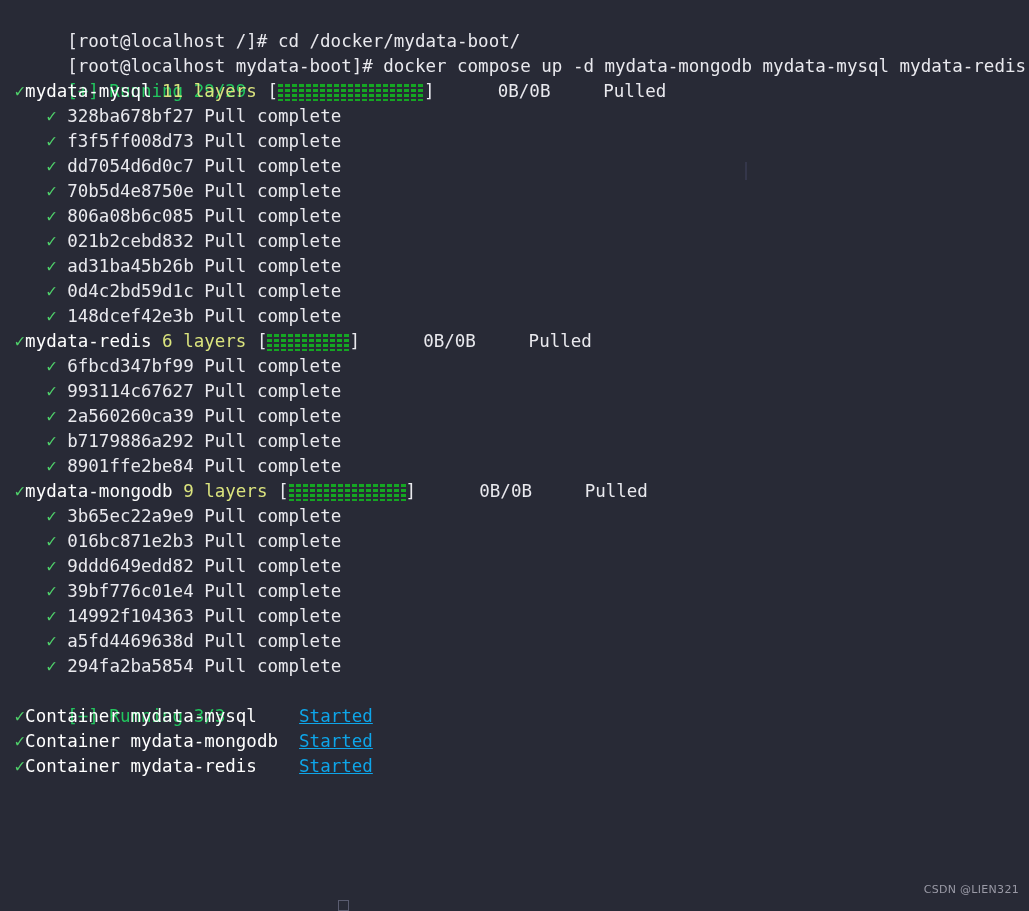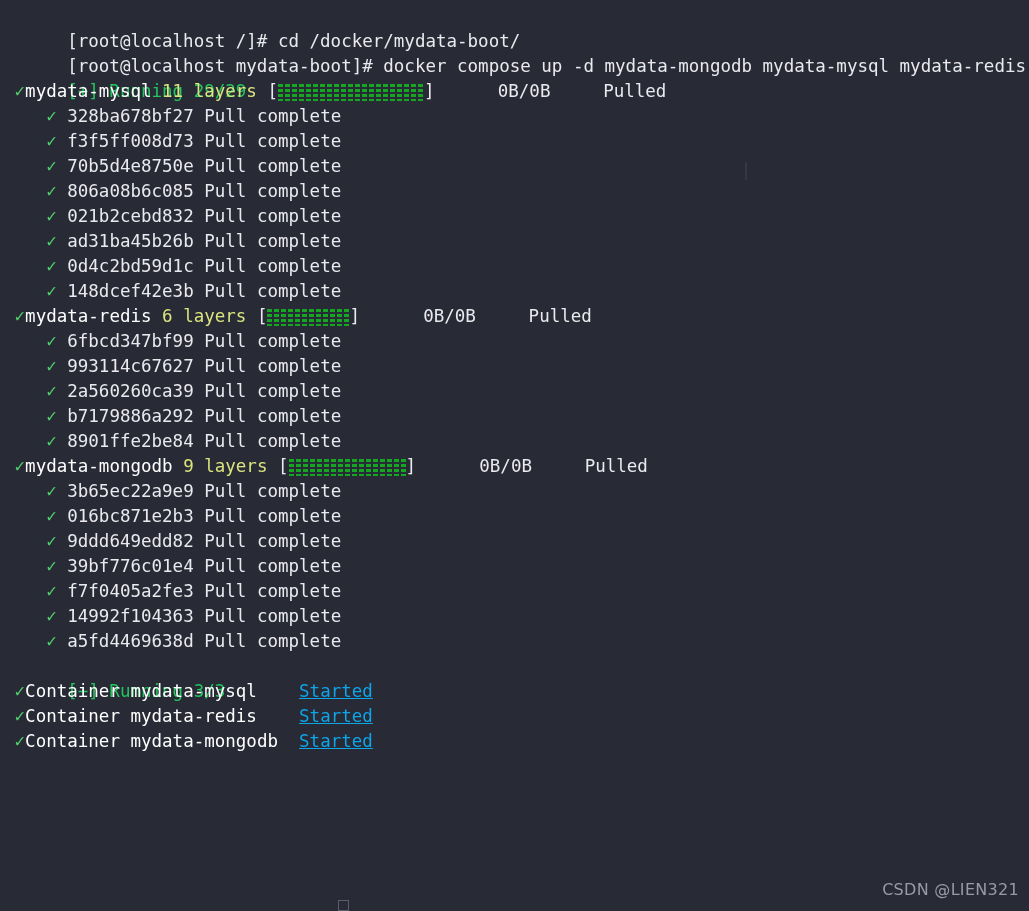--- a/index.html
+++ b/index.html
@@ -65,21 +65,21 @@
       repeating-linear-gradient(to bottom, #000 0 3px, transparent 3px 5px);
     mask-composite: intersect;
     background-color: #6fdd84;
   }
 
   .watermark {
     position: absolute;
     right: 10px;
     bottom: 9px;
     font-family: "DejaVu Sans", "Liberation Sans", sans-serif;
-    font-size: 16px;
+    font-size: 11px;
     color: #9a9aa6;
     letter-spacing: 0.3px;
   }
   .cursor-block {
     position: absolute;
     left: 338px;
     bottom: 0px;
     width: 11px;
     height: 11px;
     border: 1.5px solid #5a5c70;
@@ -108,50 +108,51 @@
     </div>
 
     <div class="line">
       <span class="c-purple">[+] Running 29/29</span>
     </div>
 
     <div id="services-root">
         <div class="line"><span class="c-default"> </span><span class="check">✓</span><span class="c-bold">mydata-mysql</span><span class="c-default"> </span><span class="c-yellow">11 layers</span><span class="c-default"> [</span><span class="bar"><span class="bar-inner" style="width: 146px;"></span></span><span class="c-default">]</span><span class="c-default">      </span><span class="c-default">0B/0B</span><span class="c-default">     </span><span class="c-default">Pulled</span></div>
         <div class="line"><span class="c-default">    </span><span class="check">✓</span><span class="c-default"> </span><span class="c-default">328ba678bf27</span><span class="c-default"> </span><span class="c-default">Pull complete</span></div>
         <div class="line"><span class="c-default">    </span><span class="check">✓</span><span class="c-default"> </span><span class="c-default">f3f5ff008d73</span><span class="c-default"> </span><span class="c-default">Pull complete</span></div>
+        <div class="line"><span class="c-default">    </span><span class="check">✓</span><span class="c-default"> </span><span class="c-default">dd7054d6d0c7</span><span class="c-default"> </span><span class="c-default">Pull complete</span></div>
         <div class="line"><span class="c-default">    </span><span class="check">✓</span><span class="c-default"> </span><span class="c-default">70b5d4e8750e</span><span class="c-default"> </span><span class="c-default">Pull complete</span></div>
         <div class="line"><span class="c-default">    </span><span class="check">✓</span><span class="c-default"> </span><span class="c-default">806a08b6c085</span><span class="c-default"> </span><span class="c-default">Pull complete</span></div>
         <div class="line"><span class="c-default">    </span><span class="check">✓</span><span class="c-default"> </span><span class="c-default">021b2cebd832</span><span class="c-default"> </span><span class="c-default">Pull complete</span></div>
         <div class="line"><span class="c-default">    </span><span class="check">✓</span><span class="c-default"> </span><span class="c-default">ad31ba45b26b</span><span class="c-default"> </span><span class="c-default">Pull complete</span></div>
         <div class="line"><span class="c-default">    </span><span class="check">✓</span><span class="c-default"> </span><span class="c-default">0d4c2bd59d1c</span><span class="c-default"> </span><span class="c-default">Pull complete</span></div>
         <div class="line"><span class="c-default">    </span><span class="check">✓</span><span class="c-default"> </span><span class="c-default">148dcef42e3b</span><span class="c-default"> </span><span class="c-default">Pull complete</span></div>
         <div class="line"><span class="c-default"> </span><span class="check">✓</span><span class="c-bold">mydata-redis</span><span class="c-default"> </span><span class="c-yellow">6 layers</span><span class="c-default"> [</span><span class="bar"><span class="bar-inner" style="width: 82px;"></span></span><span class="c-default">]</span><span class="c-default">      </span><span class="c-default">0B/0B</span><span class="c-default">     </span><span class="c-default">Pulled</span></div>
         <div class="line"><span class="c-default">    </span><span class="check">✓</span><span class="c-default"> </span><span class="c-default">6fbcd347bf99</span><span class="c-default"> </span><span class="c-default">Pull complete</span></div>
         <div class="line"><span class="c-default">    </span><span class="check">✓</span><span class="c-default"> </span><span class="c-default">993114c67627</span><span class="c-default"> </span><span class="c-default">Pull complete</span></div>
         <div class="line"><span class="c-default">    </span><span class="check">✓</span><span class="c-default"> </span><span class="c-default">2a560260ca39</span><span class="c-default"> </span><span class="c-default">Pull complete</span></div>
         <div class="line"><span class="c-default">    </span><span class="check">✓</span><span class="c-default"> </span><span class="c-default">b7179886a292</span><span class="c-default"> </span><span class="c-default">Pull complete</span></div>
         <div class="line"><span class="c-default">    </span><span class="check">✓</span><span class="c-default"> </span><span class="c-default">8901ffe2be84</span><span class="c-default"> </span><span class="c-default">Pull complete</span></div>
         <div class="line"><span class="c-default"> </span><span class="check">✓</span><span class="c-bold">mydata-mongodb</span><span class="c-default"> </span><span class="c-yellow">9 layers</span><span class="c-default"> [</span><span class="bar"><span class="bar-inner" style="width: 117px;"></span></span><span class="c-default">]</span><span class="c-default">      </span><span class="c-default">0B/0B</span><span class="c-default">     </span><span class="c-default">Pulled</span></div>
         <div class="line"><span class="c-default">    </span><span class="check">✓</span><span class="c-default"> </span><span class="c-default">3b65ec22a9e9</span><span class="c-default"> </span><span class="c-default">Pull complete</span></div>
         <div class="line"><span class="c-default">    </span><span class="check">✓</span><span class="c-default"> </span><span class="c-default">016bc871e2b3</span><span class="c-default"> </span><span class="c-default">Pull complete</span></div>
         <div class="line"><span class="c-default">    </span><span class="check">✓</span><span class="c-default"> </span><span class="c-default">9ddd649edd82</span><span class="c-default"> </span><span class="c-default">Pull complete</span></div>
         <div class="line"><span class="c-default">    </span><span class="check">✓</span><span class="c-default"> </span><span class="c-default">39bf776c01e4</span><span class="c-default"> </span><span class="c-default">Pull complete</span></div>
-        <div class="line"><span class="c-default">    </span><span class="check">✓</span><span class="c-default"> </span><span class="c-default">f7f0405a2fe3</span><span class="c-default"> </span><span class="c-default">Pull complete</span></div>
         <div class="line"><span class="c-default">    </span><span class="check">✓</span><span class="c-default"> </span><span class="c-default">14992f104363</span><span class="c-default"> </span><span class="c-default">Pull complete</span></div>
         <div class="line"><span class="c-default">    </span><span class="check">✓</span><span class="c-default"> </span><span class="c-default">a5fd4469638d</span><span class="c-default"> </span><span class="c-default">Pull complete</span></div>
+        <div class="line"><span class="c-default">    </span><span class="check">✓</span><span class="c-default"> </span><span class="c-default">294fa2ba5854</span><span class="c-default"> </span><span class="c-default">Pull complete</span></div>
       </div>
 
     <div class="line">
       <span class="c-purple">[+] Running 3/3</span>
     </div>
 
     <div id="containers-root">
         <div class="line"><span class="c-default"> </span><span class="check">✓</span><span class="c-bold">Container</span><span class="c-default"> </span><span class="c-bold">mydata-mysql</span><span class="c-default">    </span><span class="c-started">Started</span></div>
+        <div class="line"><span class="c-default"> </span><span class="check">✓</span><span class="c-bold">Container</span><span class="c-default"> </span><span class="c-bold">mydata-mongodb</span><span class="c-default">  </span><span class="c-started">Started</span></div>
         <div class="line"><span class="c-default"> </span><span class="check">✓</span><span class="c-bold">Container</span><span class="c-default"> </span><span class="c-bold">mydata-redis</span><span class="c-default">    </span><span class="c-started">Started</span></div>
-        <div class="line"><span class="c-default"> </span><span class="check">✓</span><span class="c-bold">Container</span><span class="c-default"> </span><span class="c-bold">mydata-mongodb</span><span class="c-default">  </span><span class="c-started">Started</span></div>
       </div>
 
   </div>
 
   <div class="ghost-caret"></div>
   <div class="cursor-block"></div>
   <div class="watermark">CSDN @LIEN321</div>
 </div>
 
 </body></html>

